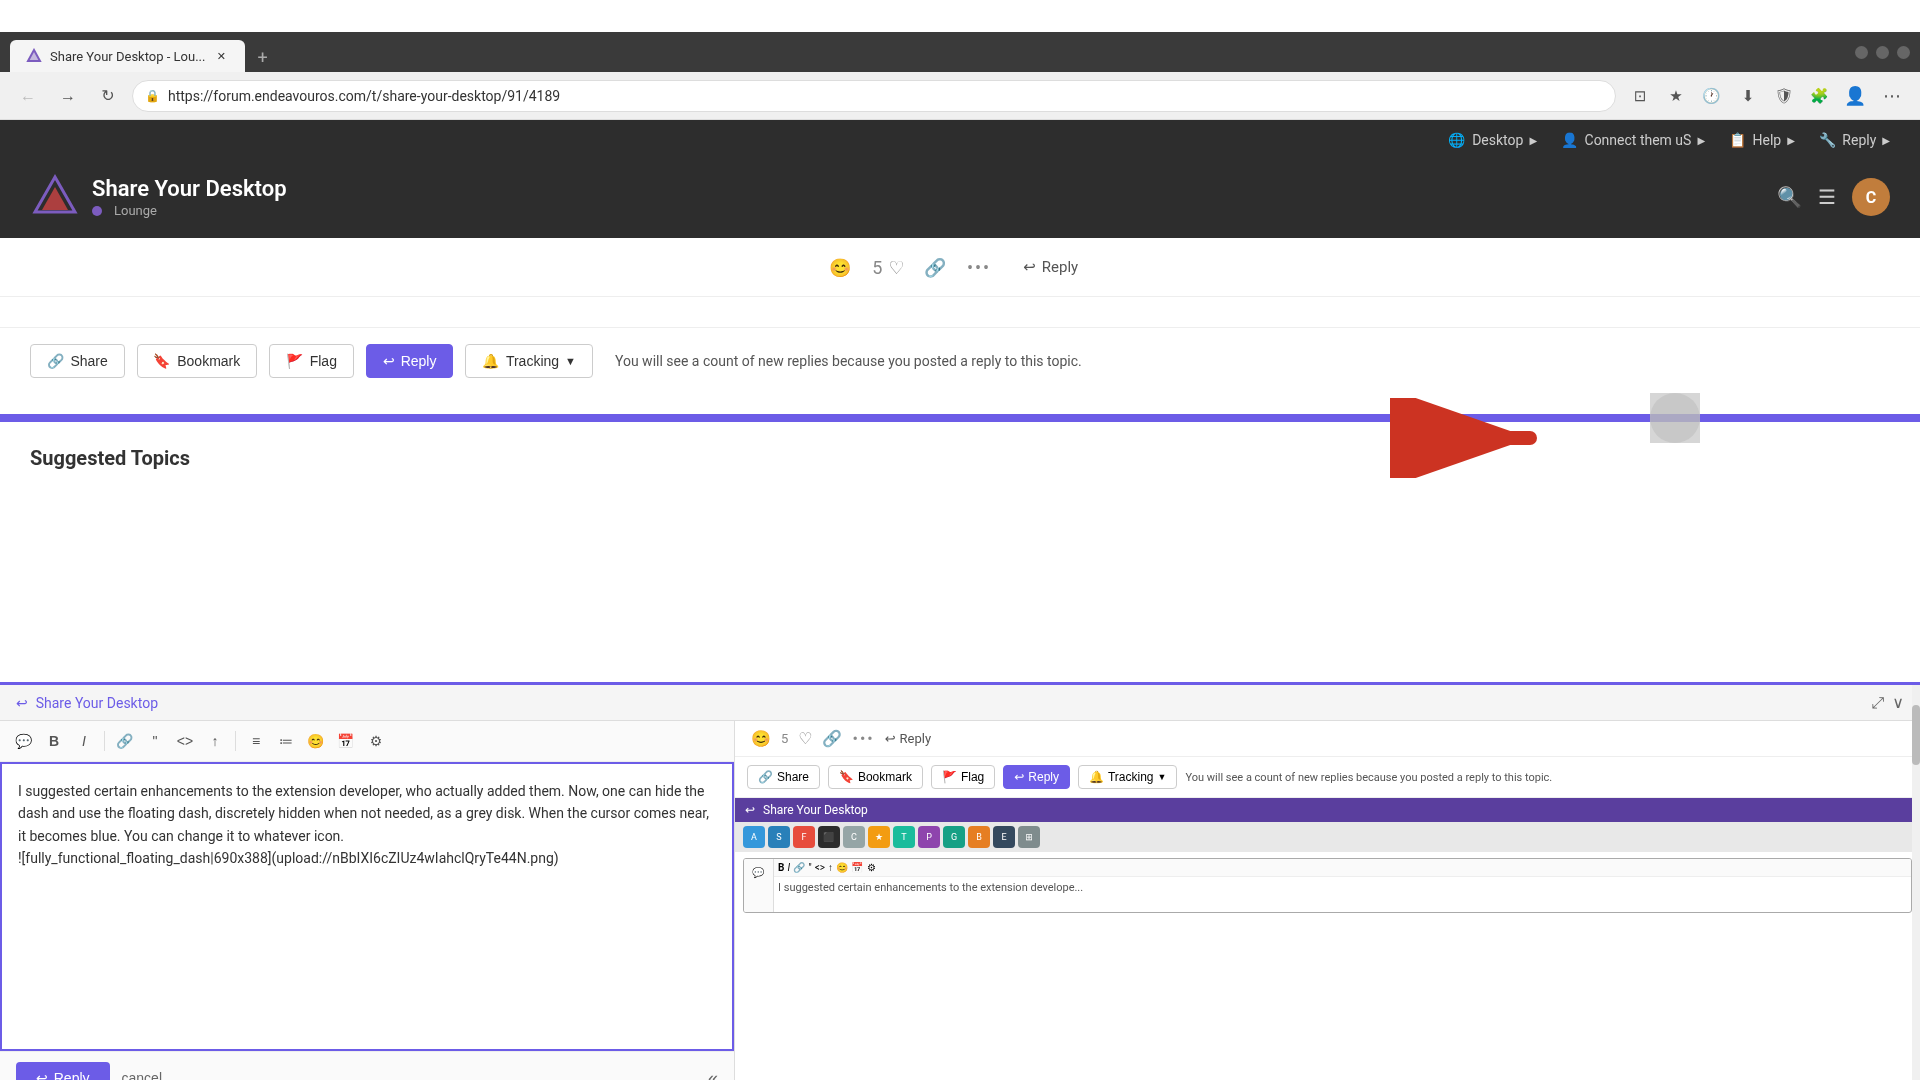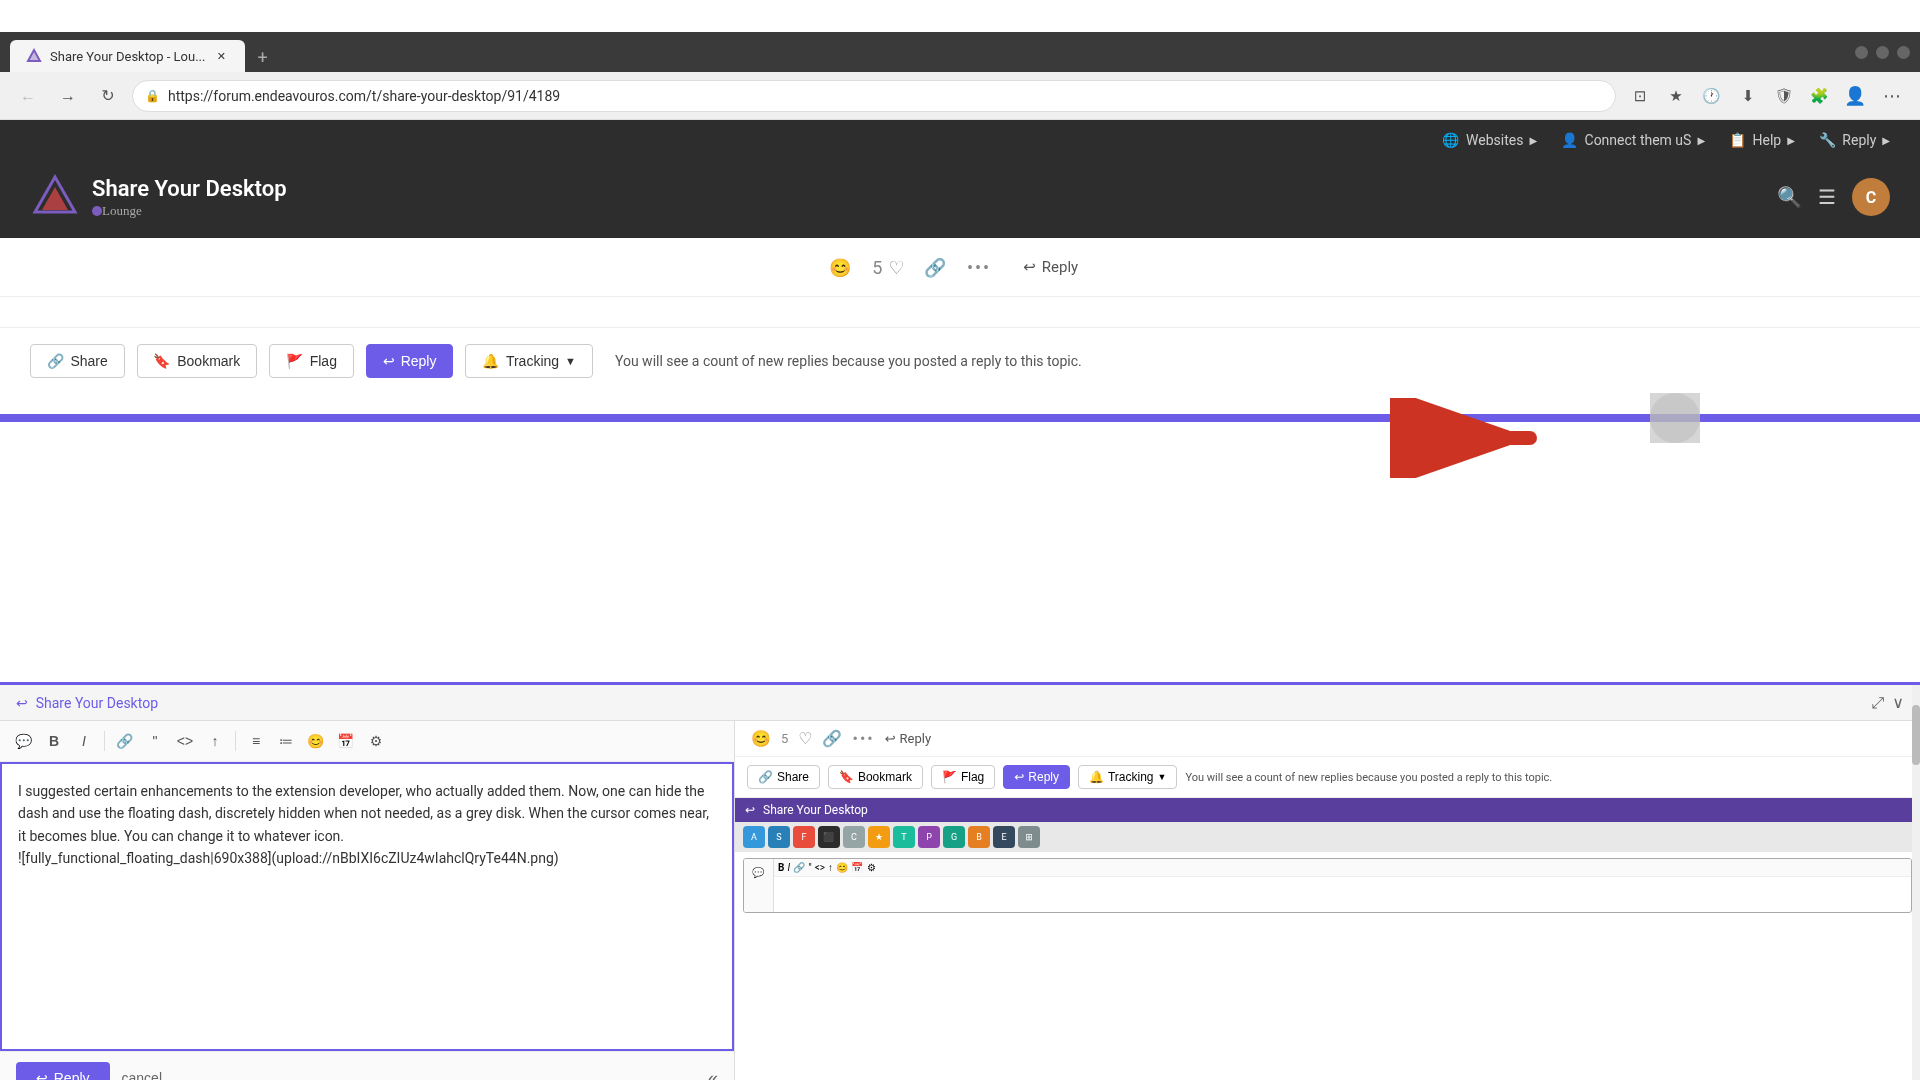--- a/index.html
+++ b/index.html
@@ -25,21 +25,21 @@
     
     .site-content { flex: 1; display: flex; flex-direction: column; overflow: hidden; }
 
     
     .site-header { background: #2d2d2d; color: #fff; display: flex; flex-direction: column; }
     .site-header-top { display: flex; align-items: center; justify-content: flex-end; padding: 12px 30px; gap: 24px; font-size: 14px; }
     .site-header-nav { display: flex; align-items: center; gap: 6px; color: #ccc; cursor: pointer; }
     .site-header-main { display: flex; align-items: center; justify-content: space-between; padding: 12px 30px 16px; }
     .site-logo { display: flex; align-items: center; gap: 12px; }
     .site-title-area h1 { font-size: 22px; font-weight: 600; color: #fff; }
-    .site-breadcrumb { display: flex; align-items: center; gap: 0; font-size: 13px; margin-top: 2px; font-family: Liberation Serif, serif; }
+    .site-breadcrumb { display: flex; align-items: center; gap: 12px; font-size: 13px; margin-top: 2px; }
     .breadcrumb-dot { width: 10px; height: 10px; background: #7c5cbf; border-radius: 50%; display: inline-block; }
     .breadcrumb-text { color: #aaa; }
     .site-header-right { display: flex; align-items: center; gap: 16px; }
     .header-search-icon { color: #ccc; font-size: 20px; cursor: pointer; }
     .header-menu-icon { color: #ccc; font-size: 20px; cursor: pointer; }
     .header-avatar { width: 38px; height: 38px; background: #c17d3c; border-radius: 50%; display: flex; align-items: center; justify-content: center; color: #fff; font-size: 16px; font-weight: bold; cursor: pointer; }
 
     
     .page-content { background: #fff; flex: 1; overflow: hidden; position: relative; }
 
@@ -105,21 +105,21 @@
       <button class="toolbar-icon-btn" style="font-size:18px;">⋯</button>
     </div>
   </div>
 
   <div class="site-content">
 
     <div class="site-header">
       <div class="site-header-top">
         <div class="site-header-nav">
           <span>🌐</span>
-          <span>Websites</span>
+          <span>Desktop</span>
           <span style="font-size:10px;">▶</span>
         </div>
         <div class="site-header-nav">
           <span>👤</span>
           <span>Connect them uS</span>
           <span style="font-size:10px;">▶</span>
         </div>
         <div class="site-header-nav">
           <span>📋</span>
           <span>Help</span>
@@ -205,20 +205,23 @@
           </defs>
           <path d="M20,40 L140,40" stroke="#cc3322" stroke-width="14" marker-end="url(#arrowhead)" stroke-linecap="round"></path>
         </svg>
       </div>
 
       <div style="position:absolute; right:220px; top:155px; width:50px; height:50px; background:#ccc; border-radius:50; opacity:0.8;">
         <div style="width:50px;height:50px;background:#bbb;border-radius:50%;"></div>
       </div>
 
       <div style="height:8px;background:#6c5ce7;margin-top:20px;"></div>
+      <div class="suggested-topics">
+        <h2 style="padding-top:8px;">Suggested Topics</h2>
+      </div>
 
       <div style="position:absolute; bottom:0; left:0; right:0; background:#fff; border-top:3px solid #6c5ce7; z-index:50; height:430px;">
 
         <div style="background:#f5f5f5; padding:8px 16px; display:flex; align-items:center; justify-content:space-between; border-bottom:1px solid #ddd;">
           <div style="display:flex; align-items:center; gap:8px; color:#6c5ce7; font-size:14px;">
             <span>↩</span>
             <span>Share Your Desktop</span>
           </div>
           <div style="display:flex; gap:8px;">
             <button style="background:none;border:none;cursor:pointer;font-size:16px;color:#666;">⤢</button>
@@ -331,20 +334,23 @@
                     <span style="font-weight:bold;cursor:pointer;">B</span>
                     <span style="font-style:italic;cursor:pointer;">I</span>
                     <span style="cursor:pointer;">🔗</span>
                     <span style="cursor:pointer;">"</span>
                     <span style="cursor:pointer;">&lt;&gt;</span>
                     <span style="cursor:pointer;">↑</span>
                     <span style="cursor:pointer;">😊</span>
                     <span style="cursor:pointer;">📅</span>
                     <span style="cursor:pointer;">⚙</span>
                   </div>
+                  <div style="padding:4px; font-size:11px; color:#555; flex:1; overflow:hidden;">
+                    I suggested certain enhancements to the extension develope...
+                  </div>
                 </div>
               </div>
 
 
               <div style="position:absolute; right:0; top:0; width:8px; height:100%; background:#f0f0f0;">
                 <div style="width:8px; height:60px; background:#bbb; border-radius:4px; margin-top:20px;"></div>
               </div>
             </div>
           </div>
         </div>

